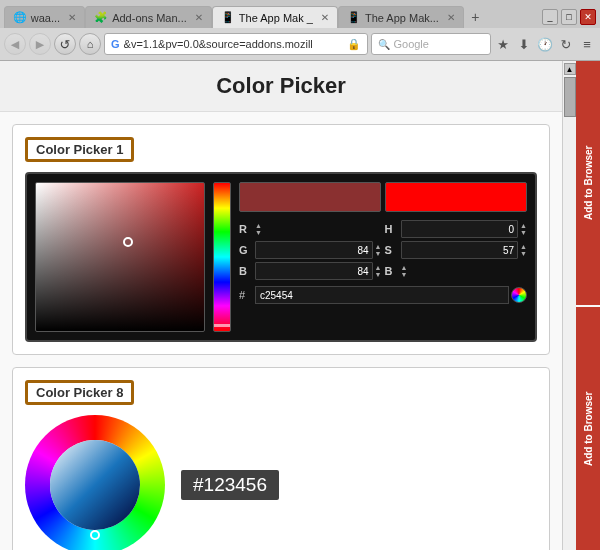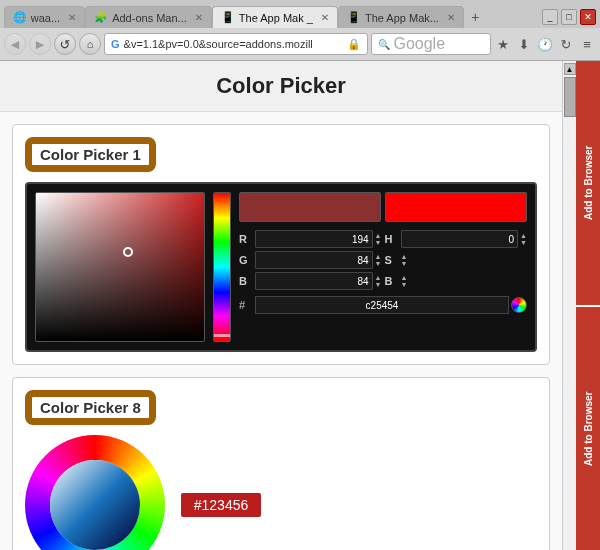--- a/index.html
+++ b/index.html
@@ -168,28 +168,28 @@
 
     .color-picker-section {
       margin: 12px;
       border: 1px solid #ccc;
       border-radius: 4px;
       background: white;
       padding: 12px;
     }
 
     .section-label {
-      font-size: 15px;
+      font-size: 13px;
       font-weight: bold;
       color: #333;
       margin-bottom: 10px;
-      border: 7px solid #a16207;
+      border: 3px solid #a16207;
       display: inline-block;
       padding: 2px 8px;
-      border-radius: 8px;
+      border-radius: 3px;
     }
 
     .color-gradient {
       width: 170px;
       height: 150px;
       background: linear-gradient(to bottom, rgba(0,0,0,0) 0%, #000 100%),
                   linear-gradient(to right, #fff 0%, #c22 100%);
       border-radius: 2px;
       position: relative;
       flex-shrink: 0;
@@ -379,25 +379,25 @@
       border-radius: 50%;
       border: 2px solid white;
       background: transparent;
       position: absolute;
       bottom: 15px;
       left: 50%;
       transform: translateX(-50%);
     }
 
     .cp2-value-box {
-      background: #b91c1c;
+      background: #404040;
       color: white;
       padding: 4px 12px;
       border-radius: 2px;
-      font-size: 14px;
+      font-size: 19px;
       min-width: 80px;
       text-align: center;
     }
 
     
     .scrollbar-track {
       width: 14px;
       background: #f0f0f0;
       border-left: 1px solid #ccc;
       display: flex;
@@ -500,21 +500,21 @@
     <div class="nav-btn">⌂</div>
 
     <div class="url-bar">
       <span style="color:#4285f4;font-weight:bold;font-size:11px;">G</span>
       <span class="url-text">&amp;v=1.1&amp;pv=0.0&amp;source=addons.mozill</span>
       <span style="font-size:11px;color:#666;">🔒</span>
     </div>
 
     <div class="search-bar">
       <span style="font-size:10px;color:#666;">🔍</span>
-      <span style="color:#aaa;font-size:16px;">Google</span>
+      <span style="color:#aaa;font-size:11px;">Google</span>
     </div>
 
     <div class="nav-icon">★</div>
     <div class="nav-icon">⬇</div>
     <div class="nav-icon">🕐</div>
     <div class="nav-icon">↻</div>
     <div class="nav-icon">≡</div>
   </div>
 </div>
 
@@ -540,21 +540,20 @@
 
           <div class="color-preview-row">
             <div class="color-preview-box" style="background:#8a3030;"></div>
             <div class="color-preview-box" style="background:#ff0000;"></div>
           </div>
 
           <div class="color-inputs">
 
             <div class="color-input-row">
               <span class="color-input-label">R</span>
-              <input class="color-input-field" value="194" style="width: 34px;">
               <div class="color-input-spin">
                   <span>▲</span>
                   <span>▼</span>
                 </div>
             </div>
 
             <div class="color-input-row">
               <span class="color-input-label">H</span>
               <input class="color-input-field" value="0" style="width: 34px;">
               <div class="color-input-spin">
@@ -567,20 +566,21 @@
               <span class="color-input-label">G</span>
               <input class="color-input-field" value="84" style="width: 34px;">
               <div class="color-input-spin">
                   <span>▲</span>
                   <span>▼</span>
                 </div>
             </div>
 
             <div class="color-input-row">
               <span class="color-input-label">S</span>
+              <input class="color-input-field" value="57" style="width: 34px;">
               <div class="color-input-spin">
                   <span>▲</span>
                   <span>▼</span>
                 </div>
             </div>
 
             <div class="color-input-row">
               <span class="color-input-label">B</span>
               <input class="color-input-field" value="84" style="width: 34px;">
               <div class="color-input-spin">
@@ -593,21 +593,21 @@
               <span class="color-input-label">B</span>
               <div class="color-input-spin">
                   <span>▲</span>
                   <span>▼</span>
                 </div>
             </div>
           </div>
 
           <div class="hex-row">
             <span class="hex-label">#</span>
-            <input class="hex-input" value="c25454" style="width: 60px; text-align: center;">
+            <input class="hex-input" value="c25454" style="width: 60px;">
             <div class="color-wheel-icon"></div>
           </div>
         </div>
       </div>
     </div>
 
     <div class="color-picker-section">
       <div class="section-label">Color Picker 8</div>
 
       <div class="cp2-container">

